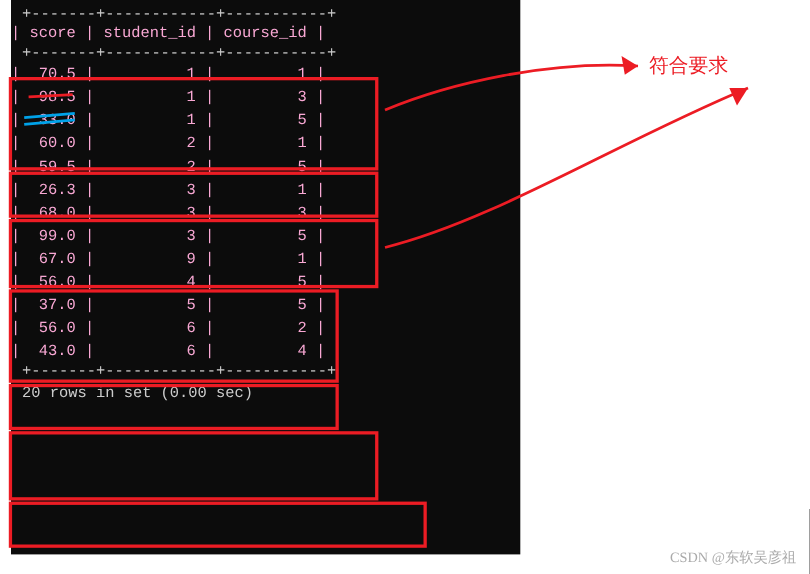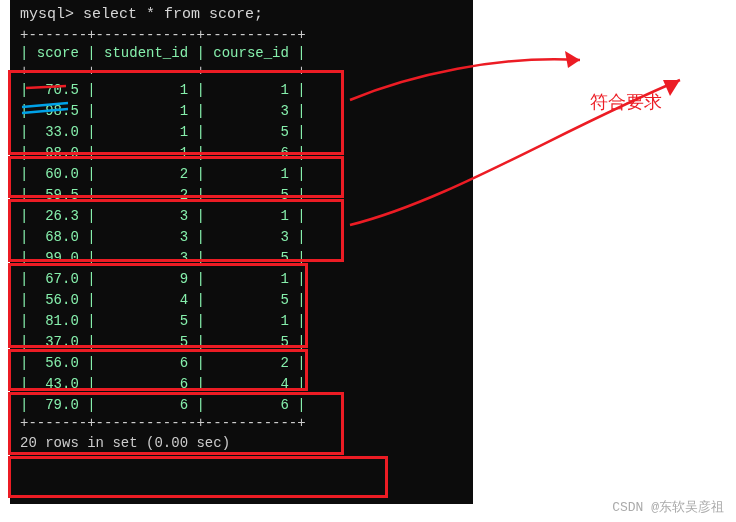--- a/index.html
+++ b/index.html
@@ -34,24 +34,23 @@
   .table-border {
     padding-left: 10px;
     color: #cccccc;
     letter-spacing: 0;
     white-space: pre;
     font-size: 14px;
     line-height: 1.1;
   }
   .header-row, .data-row {
     white-space: pre;
-    padding-left: 10px;
     font-size: 14px;
     line-height: 1.5;
-    color: #86efac;
+    color: #f9a8d4;
   }
   .footer-line {
     padding-left: 10px;
     margin-top: 4px;
     color: #cccccc;
     font-size: 14px;
   }
   .annotation-box {
     position: absolute;
     border: 3px solid #ec1c24;
@@ -65,56 +64,51 @@
     width: 736px;
     height: 522px;
     pointer-events: none;
   }
   .label-text {
     position: absolute;
     color: #ec1c24;
     font-family: "Microsoft YaHei", sans-serif;
     font-size: 18px;
     font-weight: 400;
-    margin-top: 43px;
   }
   .watermark {
     position: absolute;
     right: 12px;
     bottom: 6px;
     color: #aaaaaa;
-    font-family: Liberation Mono, monospace;
+    font-family: Liberation Serif, serif;
     font-size: 13px;
   }
 </style>
 </head>
 <body>
 
 <div class="terminal">
-  <div class="prompt-line">mysql&gt; select * from score;</div>
   <div class="table-border">+-------+------------+-----------+</div>
   <div class="header-row">| <span>score</span> | <span>student_id</span> | <span>course_id</span> |</div>
   <div class="table-border">+-------+------------+-----------+</div>
   <div id="rows-container">
       <div class="data-row">|  70.5 |          1 |         1 |</div>
       <div class="data-row">|  98.5 |          1 |         3 |</div>
       <div class="data-row">|  33.0 |          1 |         5 |</div>
-      <div class="data-row">|  98.0 |          1 |         6 |</div>
       <div class="data-row">|  60.0 |          2 |         1 |</div>
       <div class="data-row">|  59.5 |          2 |         5 |</div>
       <div class="data-row">|  26.3 |          3 |         1 |</div>
       <div class="data-row">|  68.0 |          3 |         3 |</div>
       <div class="data-row">|  99.0 |          3 |         5 |</div>
       <div class="data-row">|  67.0 |          9 |         1 |</div>
       <div class="data-row">|  56.0 |          4 |         5 |</div>
-      <div class="data-row">|  81.0 |          5 |         1 |</div>
       <div class="data-row">|  37.0 |          5 |         5 |</div>
       <div class="data-row">|  56.0 |          6 |         2 |</div>
       <div class="data-row">|  43.0 |          6 |         4 |</div>
-      <div class="data-row">|  79.0 |          6 |         6 |</div>
     </div>
   <div class="table-border">+-------+------------+-----------+</div>
   <div class="footer-line">20 rows in set (0.00 sec)</div>
 </div>
 
 <div id="annotation-boxes">
     <div class="annotation-box" style="left: 8px; top: 70px; width: 336px; height: 85px;"></div>
     <div class="annotation-box" style="left: 8px; top: 156px; width: 336px; height: 42px;"></div>
     <div class="annotation-box" style="left: 8px; top: 199px; width: 336px; height: 63px;"></div>
     <div class="annotation-box" style="left: 8px; top: 263px; width: 300px; height: 85px;"></div>

